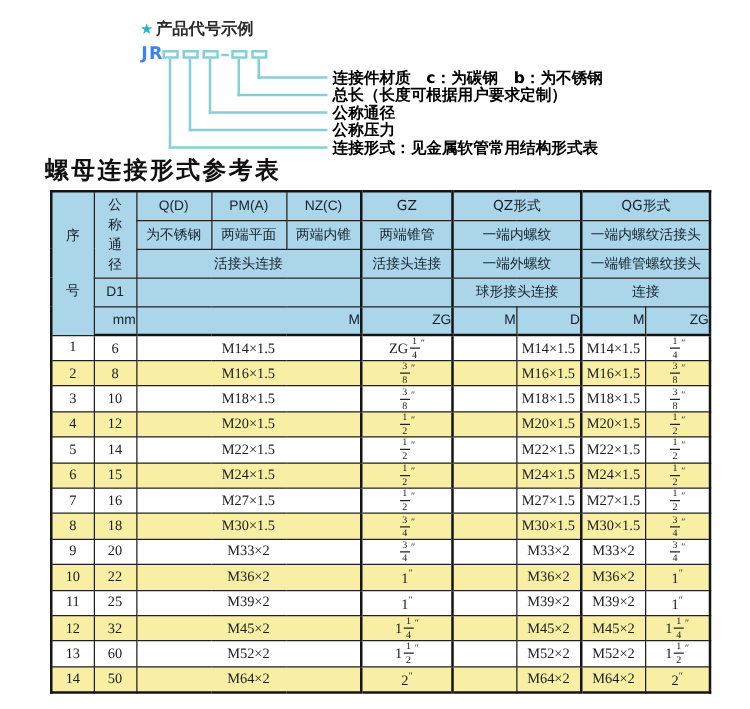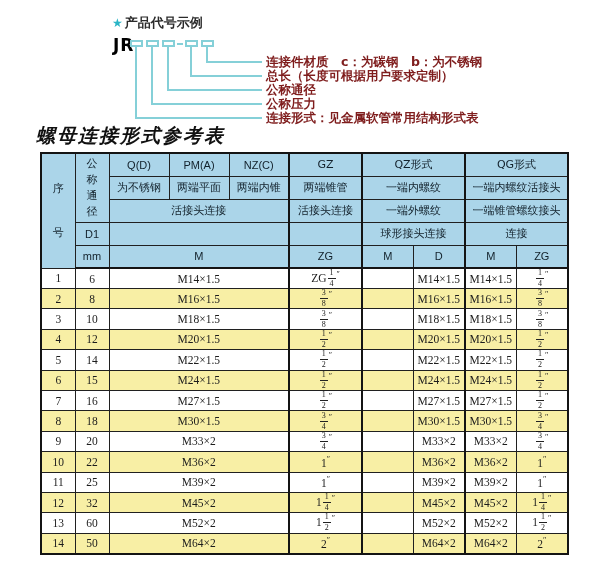--- a/index.html
+++ b/index.html
@@ -3,42 +3,42 @@
 <meta charset="utf-8">
 <style>
   html,body{margin:0;padding:0;}
   body{width:600px;height:567px;background:#ffffff;position:relative;overflow:hidden;
        font-family:"DejaVu Sans",sans-serif;color:#1c1c1c;}
   .page{position:absolute;inset:0;}
 
   
   .d-title{position:absolute;left:112px;top:14px;font-size:13px;font-weight:bold;color:#2b2b2b;}
   .d-star{color:#2ab5c6;margin-right:2px;font-size:12px;}
-  .d-code{position:absolute;left:113px;top:35px;font-size:17px;font-weight:bold;color:#000000;letter-spacing:1px;}
+  .d-code{position:absolute;left:113px;top:35px;font-size:14px;font-weight:bold;color:#3b82f6;letter-spacing:1px;}
   .cbox{position:absolute;top:40px;width:13px;height:7px;border:2px solid #85d0d8;background:#fff;box-sizing:border-box;}
   .cdash{position:absolute;top:43px;width:6px;height:2px;background:#85d0d8;}
   .vline,.hline{position:absolute;background:#85d0d8;}
   .vline{width:2px;}
   .hline{height:2px;}
-  .d-label{position:absolute;left:266px;height:14px;line-height:14px;font-size:12.5px;font-weight:bold;color:#7f1d1d;white-space:nowrap;}
-
-  
-  .tbl-title{position:absolute;left:36px;top:123px;font-size:19px;font-weight:bold;font-style:italic;
+  .d-label{position:absolute;left:266px;height:14px;line-height:14px;font-size:12.5px;font-weight:bold;color:#000000;white-space:nowrap;}
+
+  
+  .tbl-title{position:absolute;left:36px;top:123px;font-size:19px;font-weight:bold;
              font-family:"DejaVu Serif",serif;color:#111;letter-spacing:2px;}
 
   
   table.tbl{position:absolute;left:40px;top:152px;width:527px;border-collapse:collapse;table-layout:fixed;
             border:2px solid #141414;}
   .tbl th,.tbl td{border:1px solid #202020;padding:0;text-align:center;vertical-align:middle;font-weight:normal;}
   .tbl thead th{background:#abd5e9;font-size:11px;color:#12212b;}
   .tbl thead tr{height:23px;}
   .tbl tbody tr{height:20.4px;}
   .tbl tbody td{font-family:"Liberation Serif","DejaVu Serif",serif;font-size:11.5px;background:#ffffff;}
   .tbl tbody tr.even td{background:#f8efa5;}
-  .tbl thead tr:last-child th{border-bottom:2px solid #141414;}
+  .tbl thead tr:last-child th{border-bottom:2px solid #141414;text-align:right;}
   .gl{border-left:2px solid #141414 !important;}
   .lat{font-family:Liberation Sans, sans-serif;font-size:11.5px;}
   .pre{white-space:pre-line;}
   .seq{font-size:12px;line-height:44px;}
   .dnv{font-size:11px;line-height:16px;}
 
   
   .fr{display:inline-block;vertical-align:-4px;line-height:1;font-size:8px;text-align:center;margin:0 1px;}
   .fr .fn{display:block;border-bottom:1px solid #222;padding:0 2px 1px;}
   .fr .fd{display:block;padding-top:1px;}

